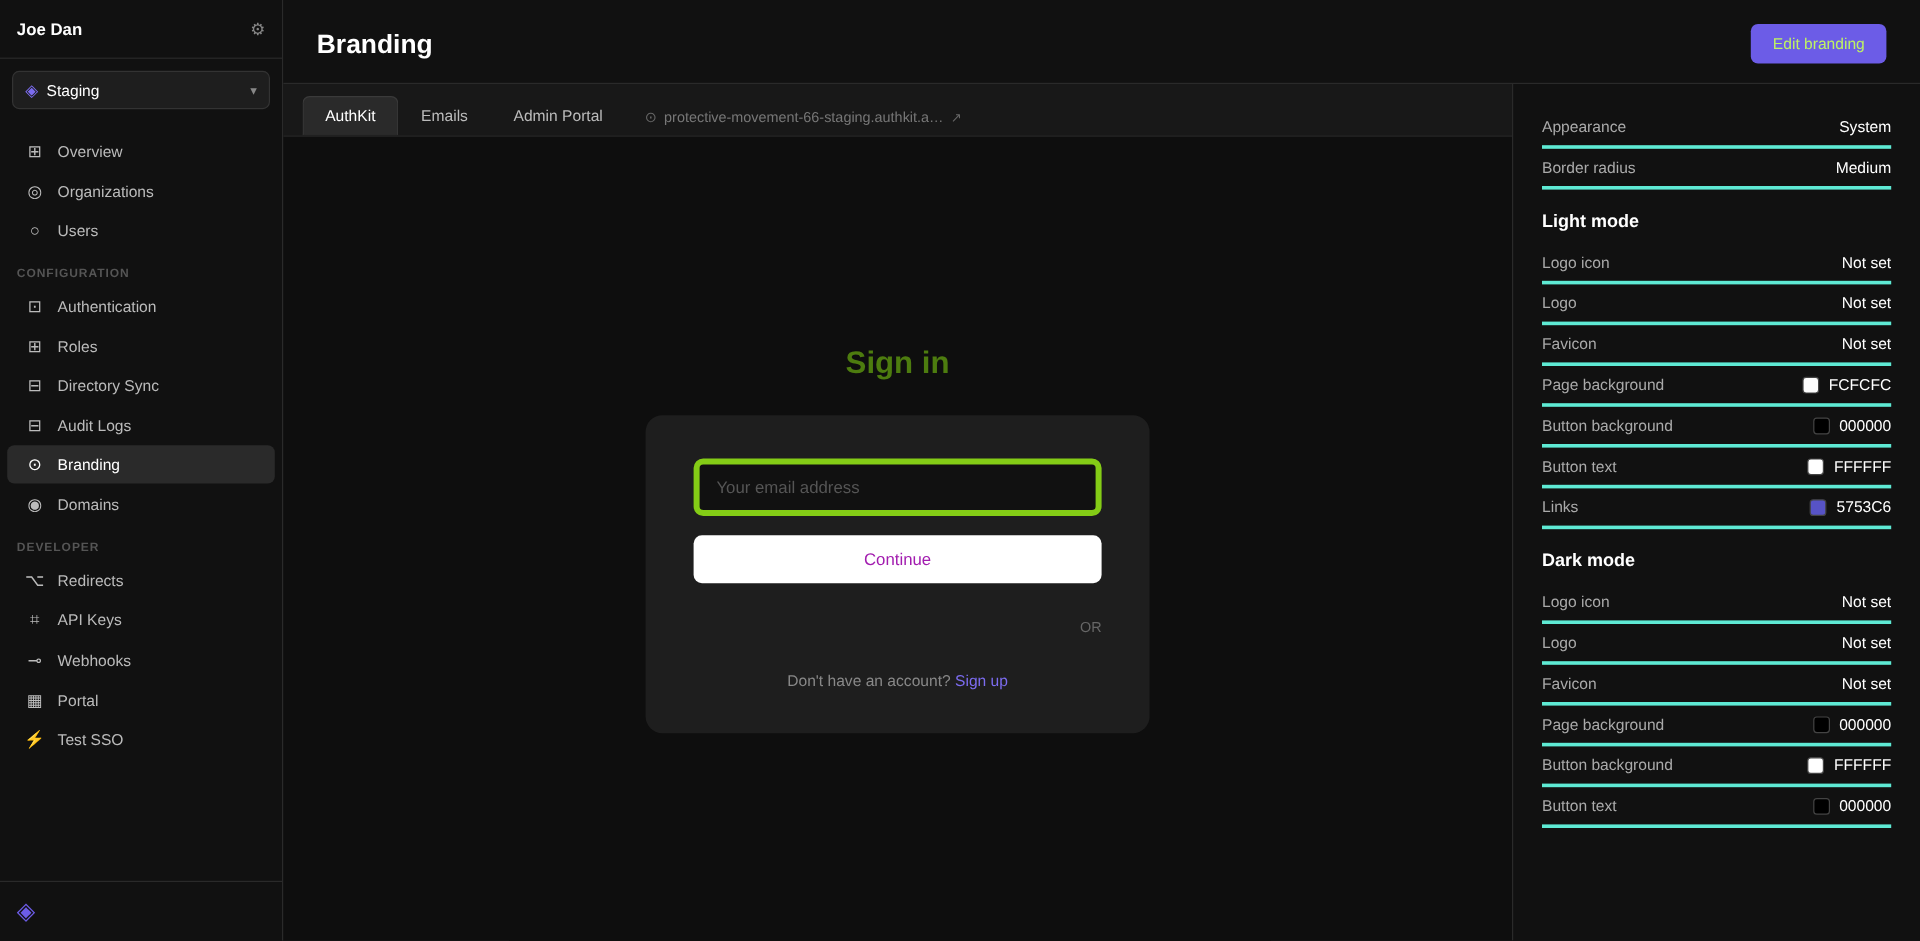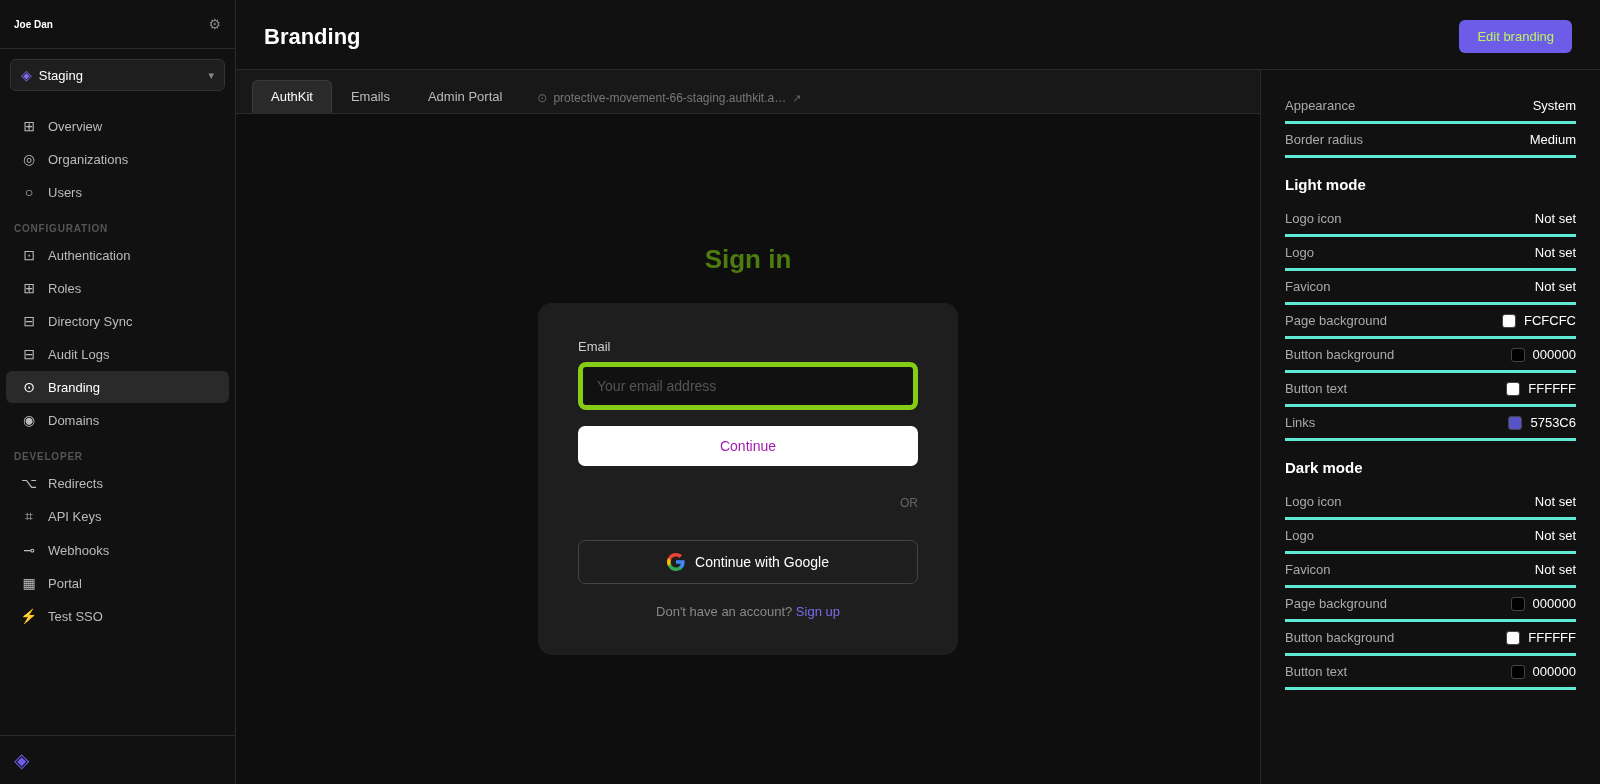--- a/index.html
+++ b/index.html
@@ -22,21 +22,21 @@
       overflow-y: auto;
     }
     .sidebar-header {
       display: flex;
       align-items: center;
       justify-content: space-between;
       padding: 16px 14px;
       border-bottom: 1px solid #2a2a2a;
     }
     .sidebar-user-name {
-      font-size: 10px;
+      font-size: 14px;
       font-weight: 600;
       color: #fff;
     }
     .gear-icon { color: #888; cursor: pointer; font-size: 14px; }
 
     .env-selector {
       margin: 10px 10px;
       background: #1e1e1e;
       border: 1px solid #333;
       border-radius: 6px;
@@ -413,37 +413,27 @@
           <span style="color:#666">⊙</span>
           <span style="color:#777; font-size:12px;">protective-movement-66-staging.authkit.a…</span>
           <span class="external-link-icon" style="color:#666;">↗</span>
         </div>
       </div>
 
       <div class="preview-content">
         <div class="signin-card-wrapper">
           <h2 class="signin-title">Sign in</h2>
           <div class="signin-card">
-            <label class="form-label">Email</label>
             <input class="form-input" type="text" placeholder="Your email address" style="">
             <button class="continue-btn">Continue</button>
             <div class="or-divider">
               <div class="or-line"></div>
               <span class="or-text">OR</span>
               <div class="or-line"></div>
             </div>
-            <button class="google-btn">
-              <svg class="google-icon" viewBox="0 0 18 18" xmlns="http://www.w3.org/2000/svg">
-                <path fill="#4285F4" d="M17.64 9.2c0-.637-.057-1.251-.164-1.84H9v3.481h4.844a4.14 4.14 0 0 1-1.796 2.716v2.259h2.908c1.702-1.567 2.684-3.875 2.684-6.615z"></path>
-                <path fill="#34A853" d="M9 18c2.43 0 4.467-.806 5.956-2.18l-2.908-2.259c-.806.54-1.837.86-3.048.86-2.344 0-4.328-1.584-5.036-3.711H.957v2.332A8.997 8.997 0 0 0 9 18z"></path>
-                <path fill="#FBBC05" d="M3.964 10.71A5.41 5.41 0 0 1 3.682 9c0-.593.102-1.17.282-1.71V4.958H.957A8.996 8.996 0 0 0 0 9c0 1.452.348 2.827.957 4.042l3.007-2.332z"></path>
-                <path fill="#EA4335" d="M9 3.58c1.321 0 2.508.454 3.44 1.345l2.582-2.58C13.463.891 11.426 0 9 0A8.997 8.997 0 0 0 .957 4.958L3.964 7.29C4.672 5.163 6.656 3.58 9 3.58z"></path>
-              </svg>
-              <span>Continue with Google</span>
-            </button>
             <p class="signup-text">
               <span>Don't have an account?</span>
               <a class="signup-link">Sign up</a>
             </p>
           </div>
         </div>
       </div>
     </div>
 
     <div class="right-panel">

